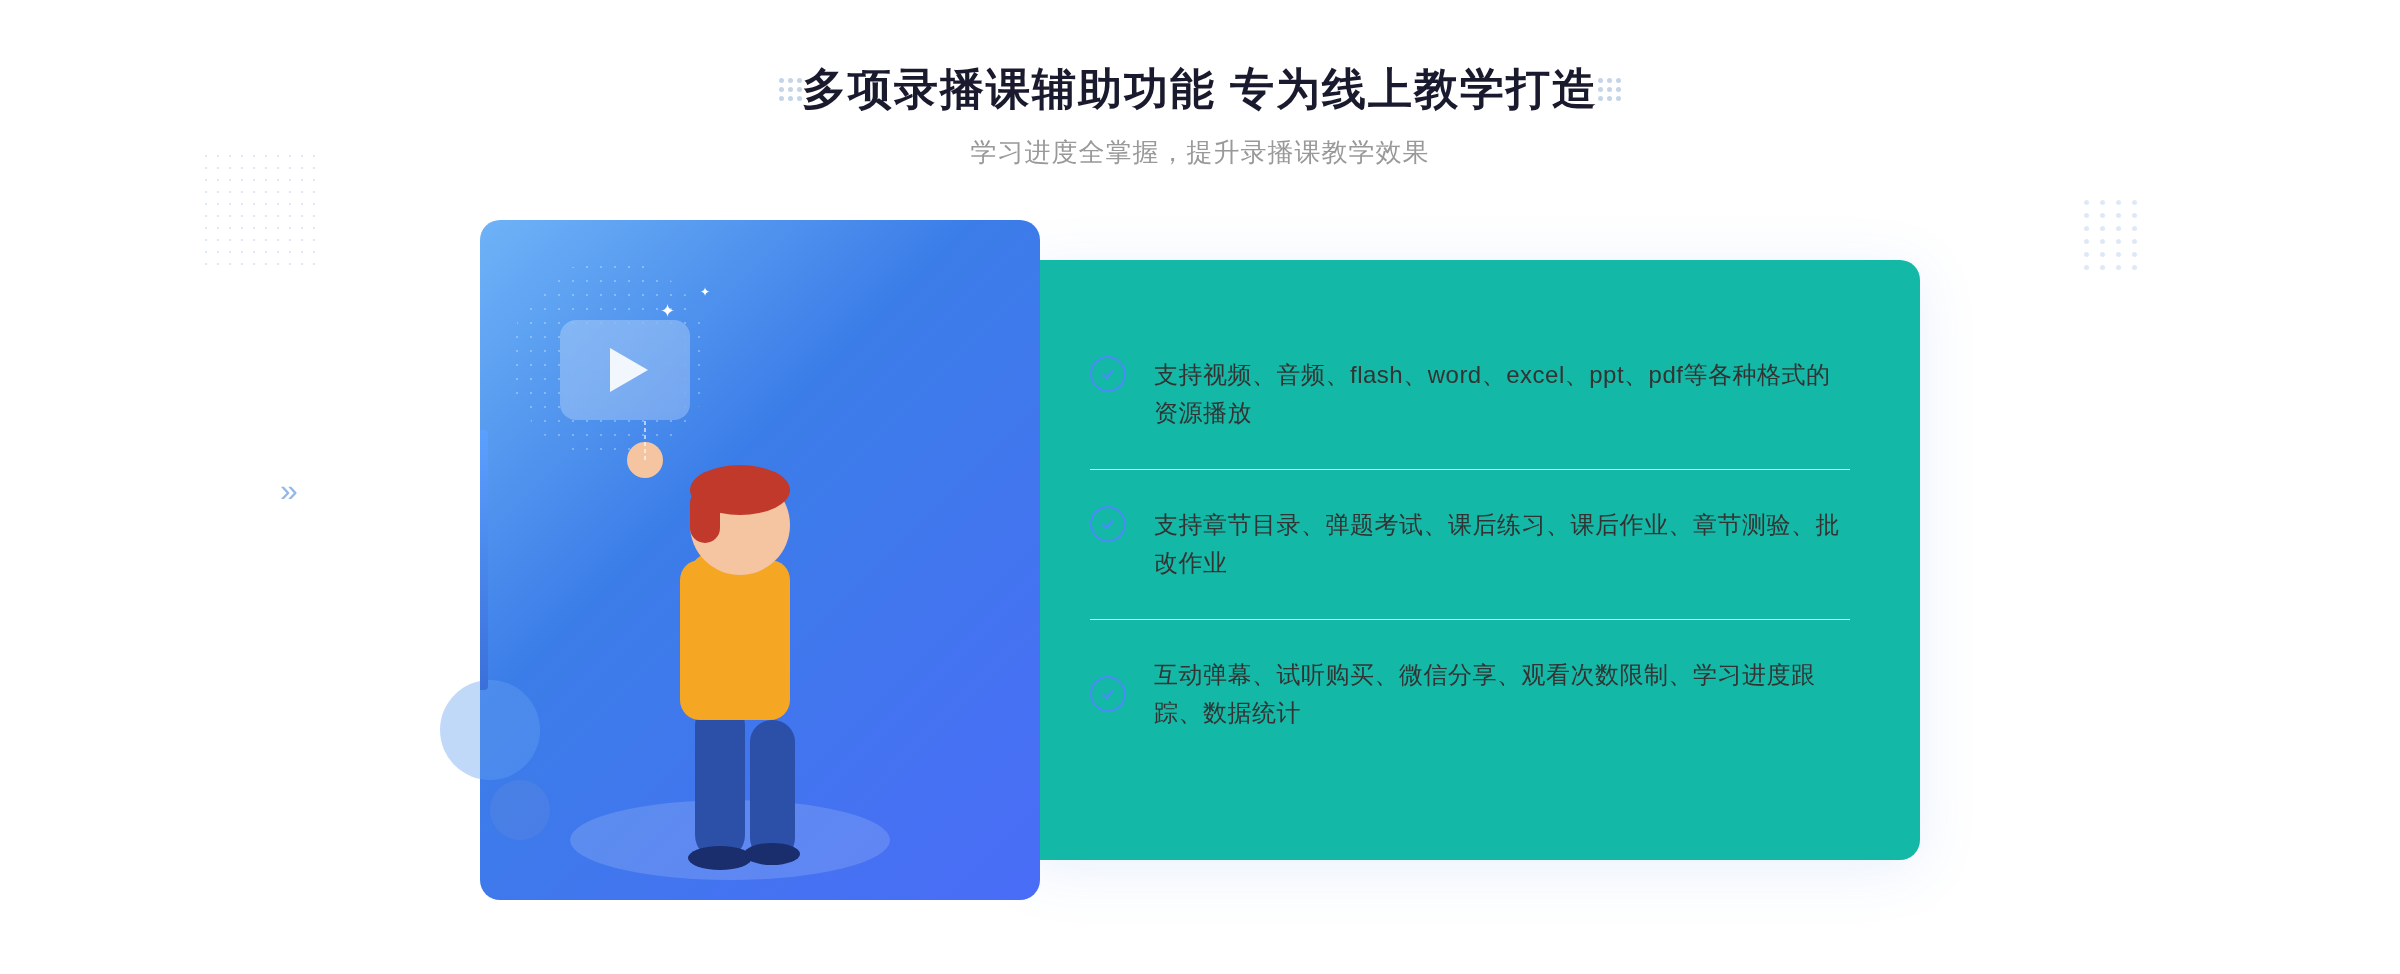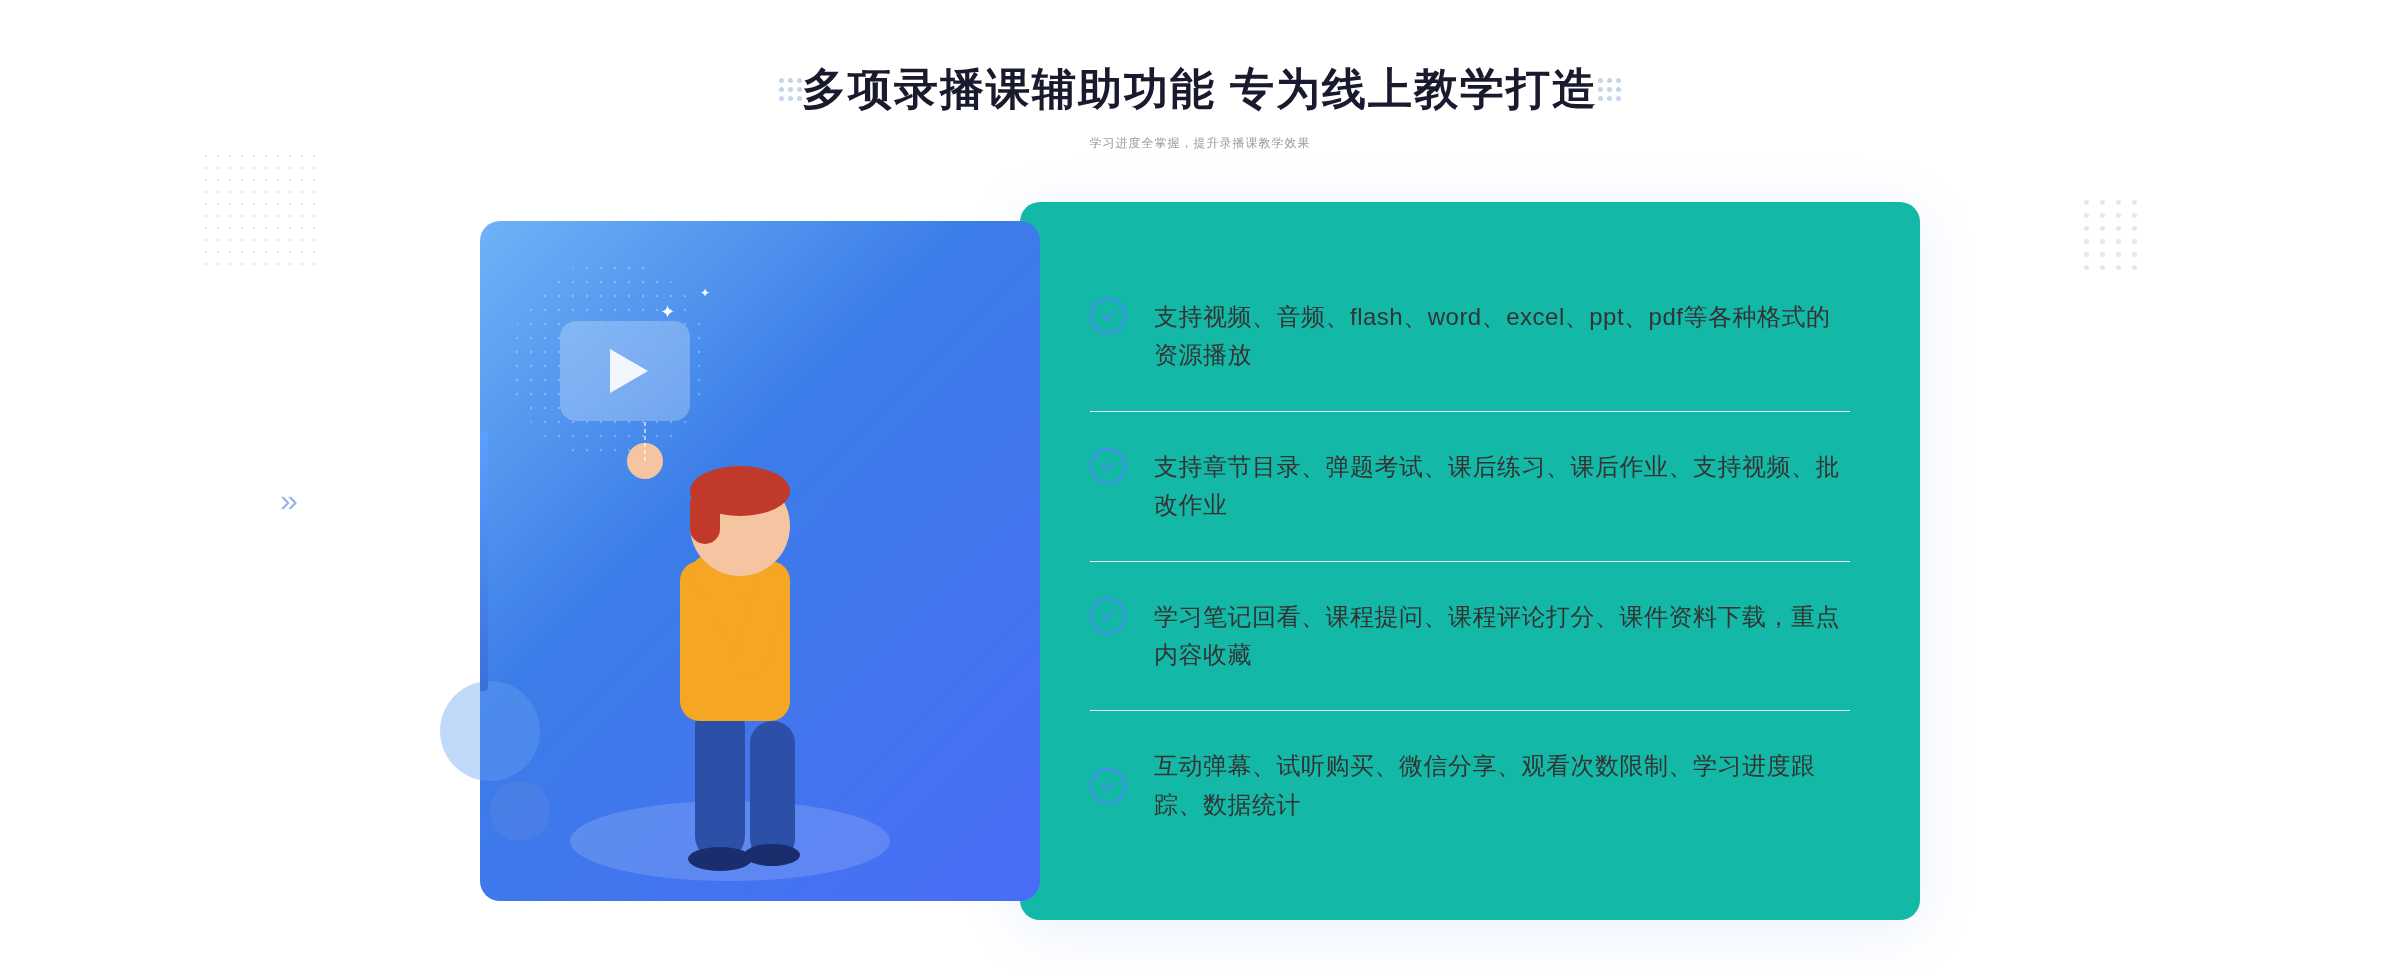--- a/index.html
+++ b/index.html
@@ -70,21 +70,21 @@
     }
 
     .main-title {
       font-size: 44px;
       font-weight: 700;
       color: #1a1a2e;
       letter-spacing: 2px;
     }
 
     .sub-title {
-      font-size: 12px;
+      font-size: 26px;
       color: #999999;
       letter-spacing: 1px;
       font-weight: 400;
     }
 
     .content-section {
       display: flex;
       align-items: center;
       justify-content: center;
       width: 100%;
@@ -382,31 +382,23 @@
         </div>
         <span class="feature-text">支持视频、音频、flash、word、excel、ppt、pdf等各种格式的资源播放</span>
       </div>
 
       <div class="feature-item">
         <div class="check-circle">
           <svg viewBox="0 0 24 24" fill="none" xmlns="http://www.w3.org/2000/svg">
             <path d="M6 12.5L10 16.5L18 8.5" stroke="#4a8cf7" stroke-width="2.5" stroke-linecap="round" stroke-linejoin="round"></path>
           </svg>
         </div>
-        <span class="feature-text">支持章节目录、弹题考试、课后练习、课后作业、支持视频、批改作业</span>
-      </div>
-
-      <div class="feature-item">
-        <div class="check-circle">
-          <svg viewBox="0 0 24 24" fill="none" xmlns="http://www.w3.org/2000/svg">
-            <path d="M6 12.5L10 16.5L18 8.5" stroke="#4a8cf7" stroke-width="2.5" stroke-linecap="round" stroke-linejoin="round"></path>
-          </svg>
-        </div>
-        <span class="feature-text">学习笔记回看、课程提问、课程评论打分、课件资料下载，重点内容收藏</span>
-      </div>
+        <span class="feature-text">支持章节目录、弹题考试、课后练习、课后作业、章节测验、批改作业</span>
+      </div>
+
 
       <div class="feature-item">
         <div class="check-circle">
           <svg viewBox="0 0 24 24" fill="none" xmlns="http://www.w3.org/2000/svg">
             <path d="M6 12.5L10 16.5L18 8.5" stroke="#4a8cf7" stroke-width="2.5" stroke-linecap="round" stroke-linejoin="round"></path>
           </svg>
         </div>
         <span class="feature-text">互动弹幕、试听购买、微信分享、观看次数限制、学习进度跟踪、数据统计</span>
       </div>
 

